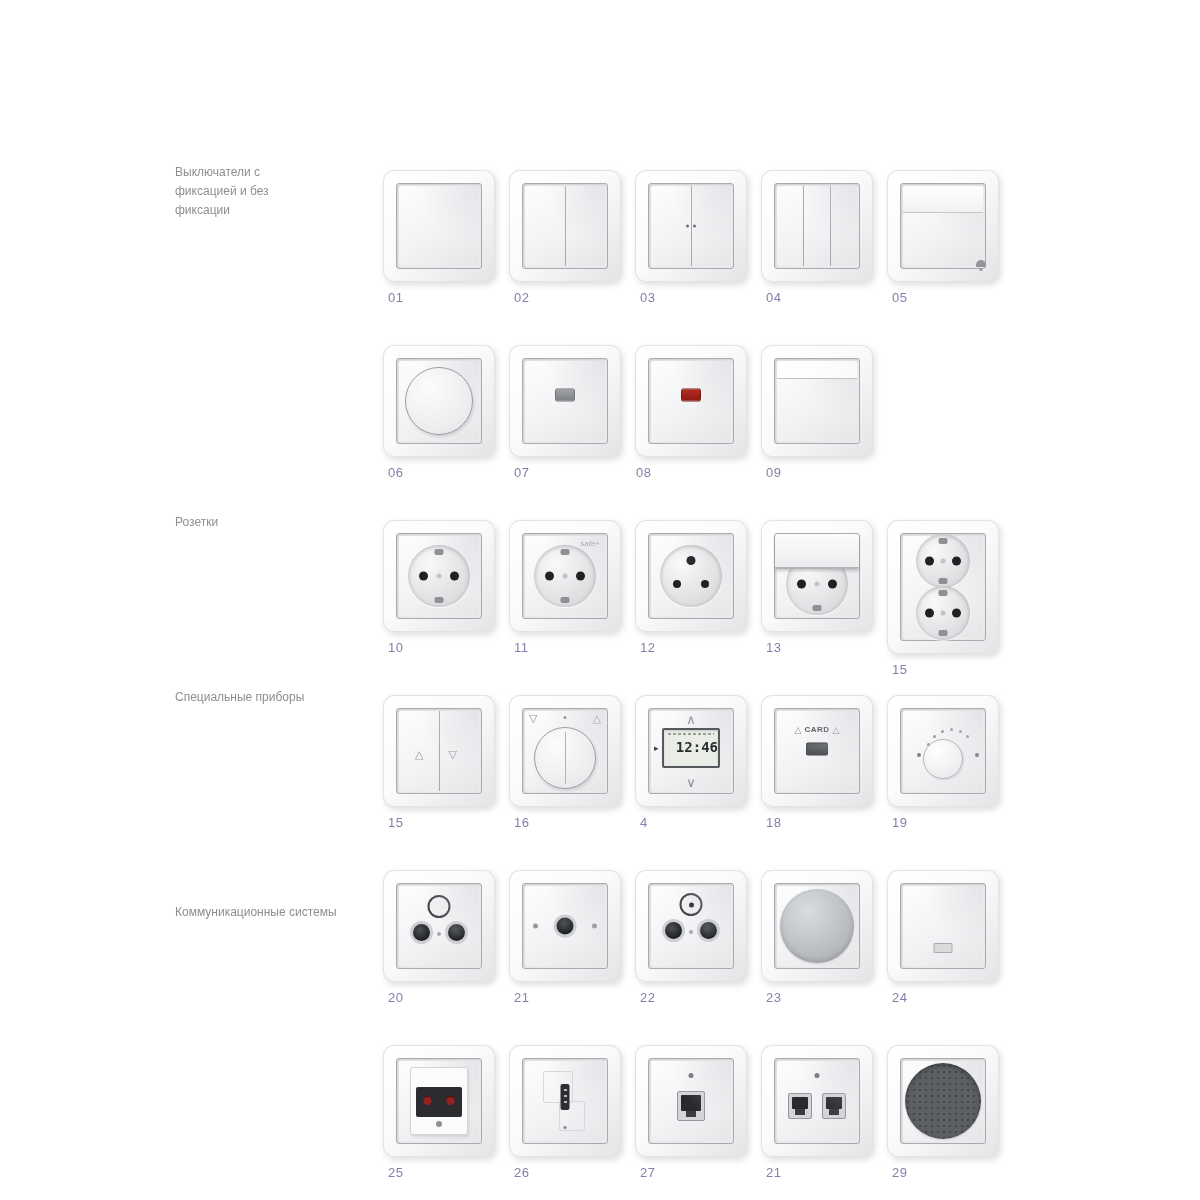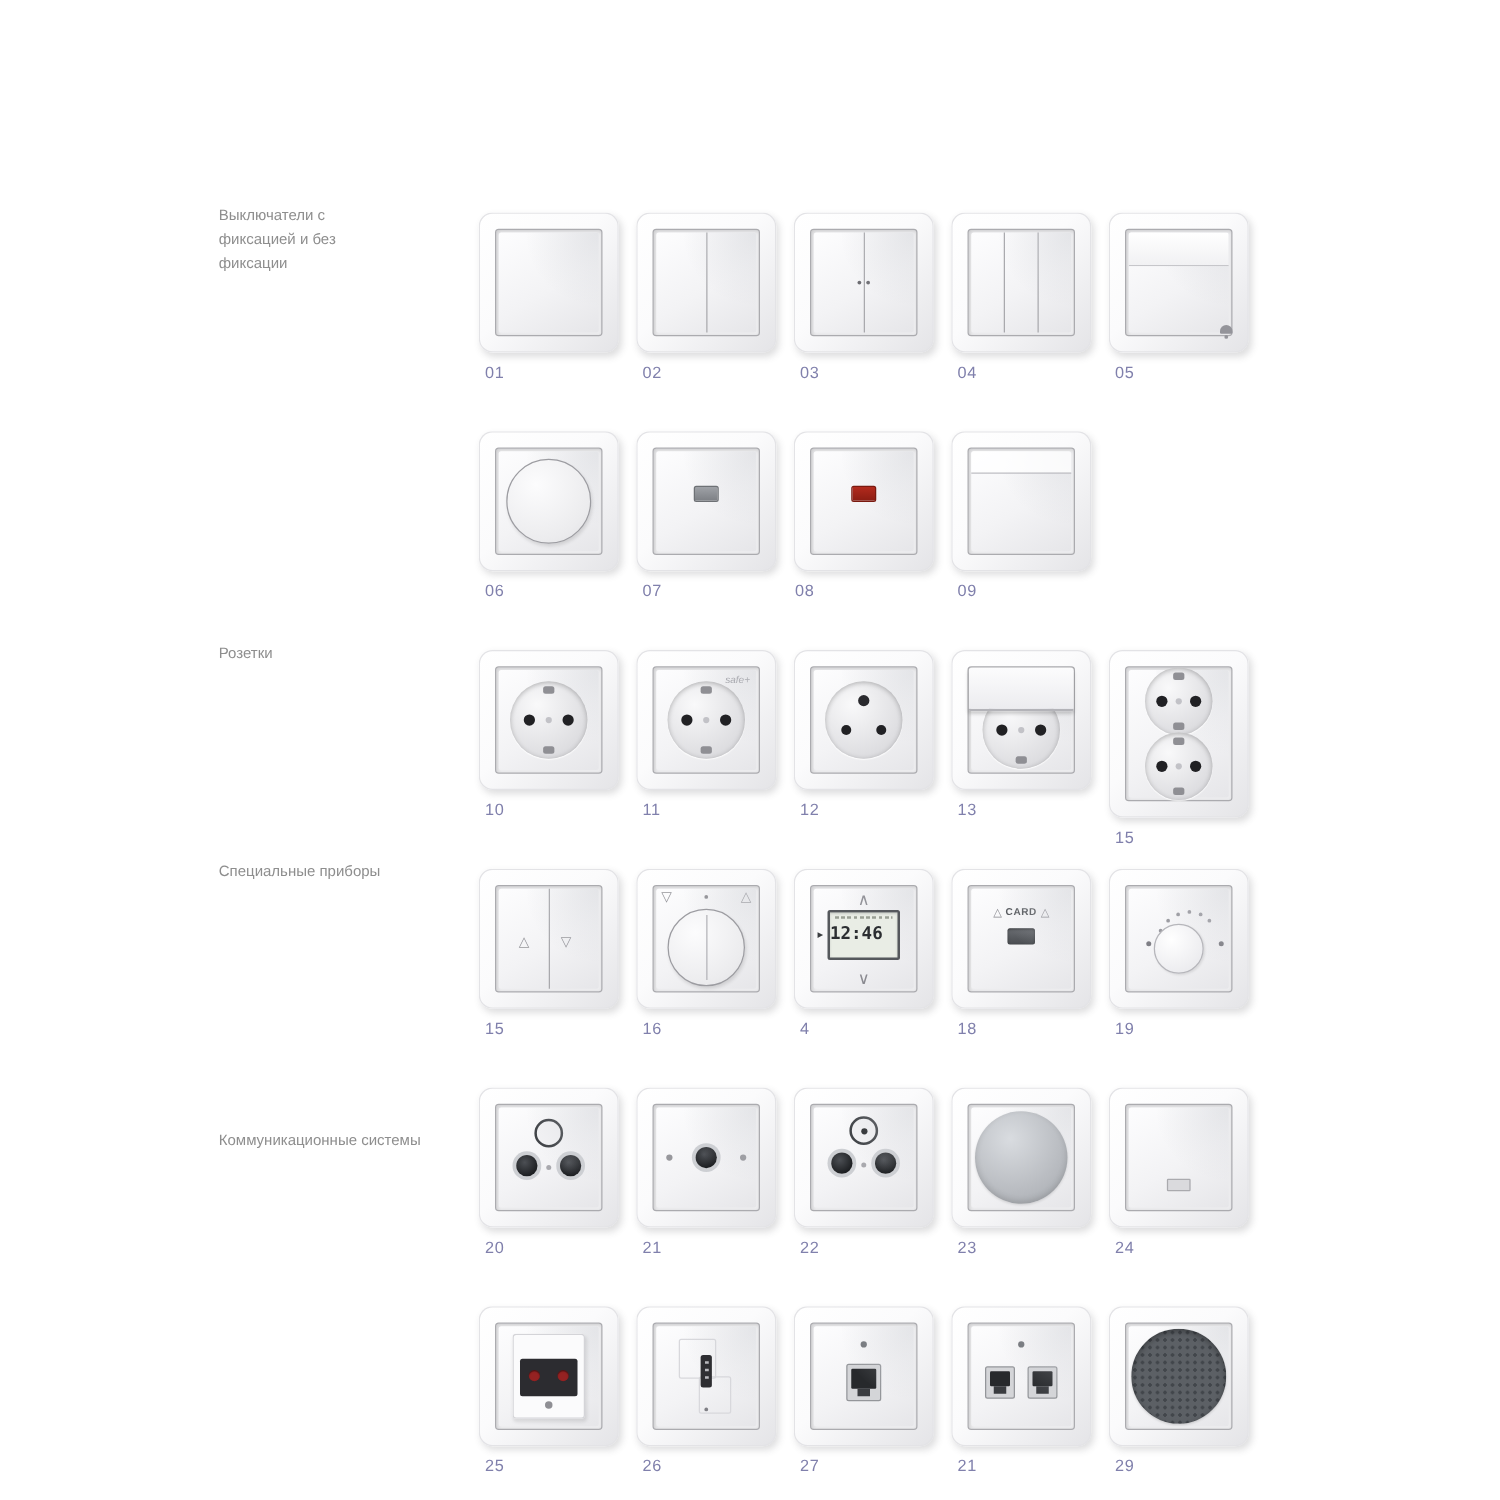--- a/index.html
+++ b/index.html
@@ -82,21 +82,21 @@
     background:linear-gradient(#fcfcfd,#ececef);border-bottom:2px solid #b3b3b8;box-shadow:0 2px 3px rgba(0,0,0,.18);}
 
   
   .mark{position:absolute;font-size:11px;color:#96969b;line-height:1;}
   .seam{position:absolute;left:50%;top:4px;bottom:4px;width:1px;background:#b3b3b8;}
 
   
   .chev{position:absolute;left:50%;transform:translateX(-50%);font-size:13px;color:#8a8a90;line-height:1;}
   .lcd{position:absolute;left:50%;top:47%;transform:translate(-50%,-50%);width:54px;height:36px;
     border:2px solid #55585c;background:#e9ede5;border-radius:2px;box-shadow:inset 0 1px 2px rgba(0,0,0,.15);}
-  .lcd-time{position:absolute;left:0;right:0;top:9px;text-align:left;font-family:"DejaVu Sans Mono",monospace;
+  .lcd-time{position:absolute;left:0;right:0;top:9px;text-align:right;font-family:"DejaVu Sans Mono",monospace;
     font-size:14px;font-weight:bold;color:#2b2e31;letter-spacing:0;}
   .lcd-arrow{position:absolute;left:-10px;top:50%;transform:translateY(-50%);font-size:9px;color:#3a3d40;}
   .lcd-topline{position:absolute;left:4px;right:4px;top:3px;height:2px;background:repeating-linear-gradient(90deg,#9aa095 0 3px,transparent 3px 5px);}
 
   
   .cardrow{position:absolute;left:0;right:0;top:14px;text-align:center;font-size:9px;color:#8a8a90;}
   .cardrow b{font-size:8px;color:#55585c;letter-spacing:.5px;font-weight:bold;margin:0 3px;position:relative;top:-1px;}
   .slot{position:absolute;left:50%;top:48%;transform:translate(-50%,-50%);width:22px;height:13px;border-radius:2px;
     background:linear-gradient(#6a6d72,#4a4d51);box-shadow:inset 0 1px 2px rgba(0,0,0,.4);}
 

